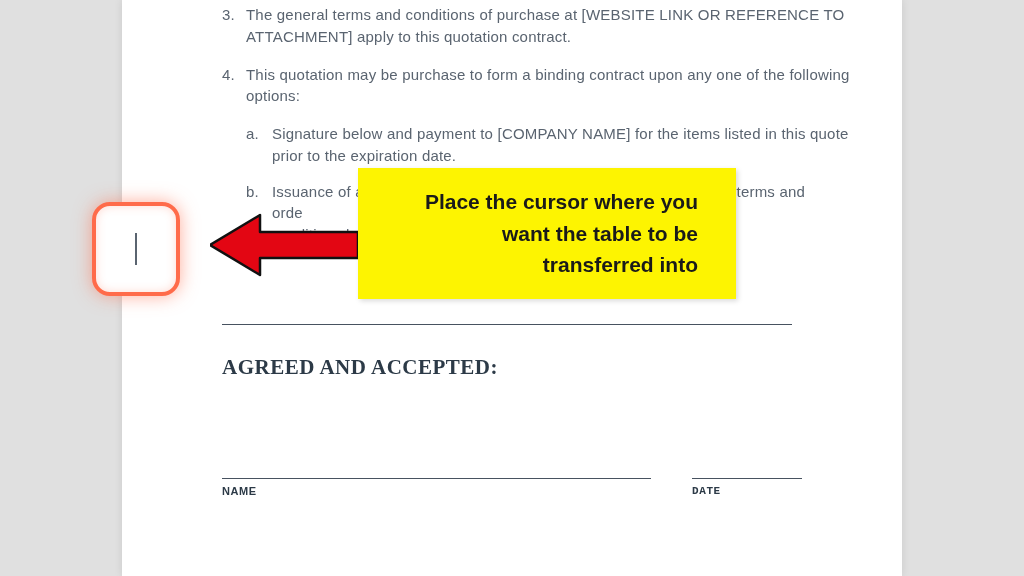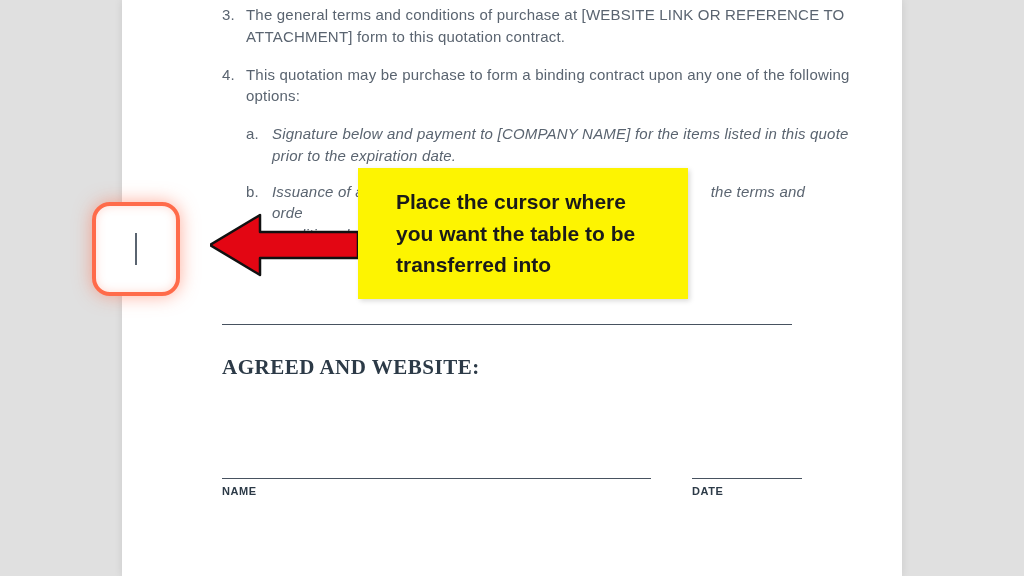--- a/index.html
+++ b/index.html
@@ -41,21 +41,21 @@
       margin-bottom: 14px;
       color: #5a6470;
       font-size: 15px;
       line-height: 1.45;
       letter-spacing: 0.2px;
     }
     .sub-item .num {
       flex: 0 0 26px;
       text-align: left;
     }
-    .sub-item .txt { flex: 1; font-style: italic; }
+    .sub-item .txt { flex: 1; }
     .cursor-box {
       width: 88px;
       height: 94px;
       border: 4px solid #ff6b4a;
       border-radius: 18px;
       position: absolute;
       left: -30px;
       top: 202px;
       background: #fff;
       display: flex;
@@ -65,24 +65,24 @@
     }
     .cursor-caret {
       width: 2px;
       height: 32px;
       background: #5a6470;
     }
     .callout {
       position: absolute;
       background: #fdf401;
       padding: 18px 38px;
-      width: 330px;
+      width: 378px;
       left: 236px;
       top: 168px;
-      text-align: left;
+      text-align: right;
       font-weight: 700;
       color: #1a1a1a;
       font-size: 21px;
       line-height: 1.5;
       font-family: Arial, sans-serif;
       box-shadow: 2px 2px 5px rgba(0,0,0,0.15);
     }
     .arrow {
       position: absolute;
       left: 88px;
@@ -104,21 +104,21 @@
       margin: 26px 0 0 60px;
     }
     .sig-row {
       display: flex;
       gap: 41px;
       margin: 98px 60px 0 60px;
     }
     .sig-col {
       flex: 1;
     }
-    .sig-col:last-child { flex: 0 0 110px; }
+    .sig-col:last-child { flex: 0 0 110px; font-family: Liberation Mono, monospace; }
     .sig-line {
       border-top: 1.4px solid #475260;
       padding-top: 6px;
       font-size: 11px;
       font-weight: 700;
       letter-spacing: 0.6px;
       color: #2c3a47;
     }
     .bg-outer {
       background: #e0e0e0;
@@ -131,21 +131,21 @@
 </head>
 <body>
 
 <div class="bg-outer">
   <div class="doc-container">
     <div class="content">
 
       <div class="list-container">
         <div class="ol-item">
           <div class="num">3.</div>
-          <div class="txt">The general terms and conditions of purchase at [WEBSITE LINK OR REFERENCE TO ATTACHMENT] form to this quotation contract.</div>
+          <div class="txt">The general terms and conditions of purchase at [WEBSITE LINK OR REFERENCE TO ATTACHMENT] apply to this quotation contract.</div>
         </div>
 
         <div class="ol-item">
           <div class="num">4.</div>
           <div class="txt">This quotation may be purchase to form a binding contract upon any one of the following options:</div>
         </div>
 
         <div class="sub-list">
           <div class="sub-item">
             <div class="num">a.</div>
@@ -167,21 +167,21 @@
       </div>
 
       <svg class="arrow" viewBox="0 0 150 70">
         <polygon points="0,35 50,5 50,22 148,22 148,48 50,48 50,65" fill="#e30613" stroke="#111" stroke-width="2.5" stroke-linejoin="round"></polygon>
       </svg>
 
       <div class="callout">Place the cursor where you want the table to be transferred into</div>
 
       <hr class="divider">
 
-      <div class="agreed">AGREED AND WEBSITE:</div>
+      <div class="agreed">AGREED AND ACCEPTED:</div>
 
       <div class="sig-row">
         <div class="sig-col">
           <div class="sig-line">NAME</div>
         </div>
         <div class="sig-col">
           <div class="sig-line">DATE</div>
         </div>
       </div>
 

